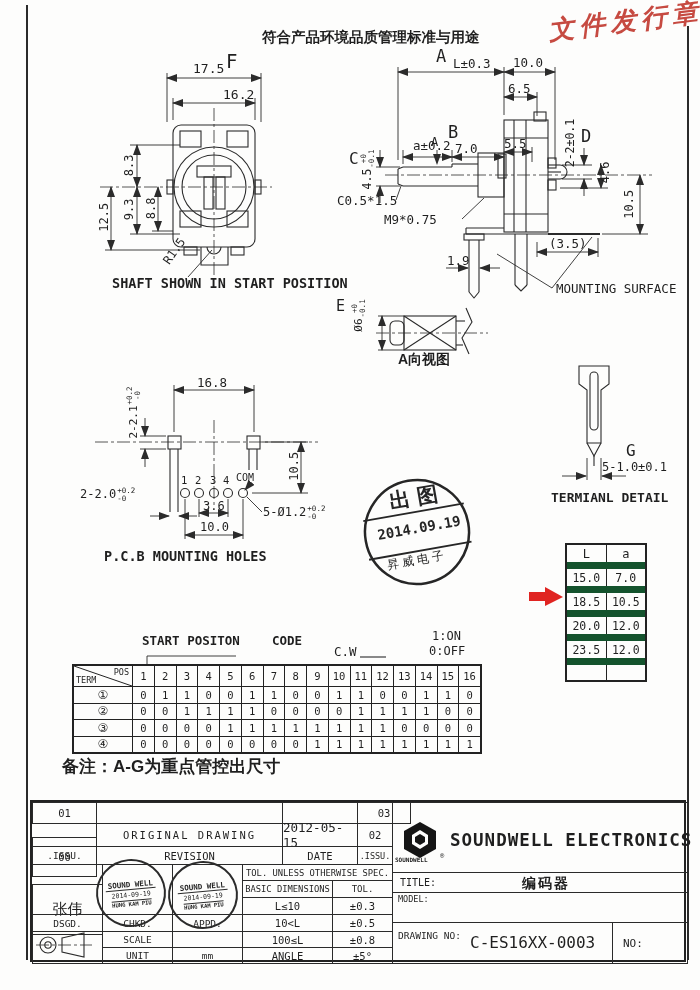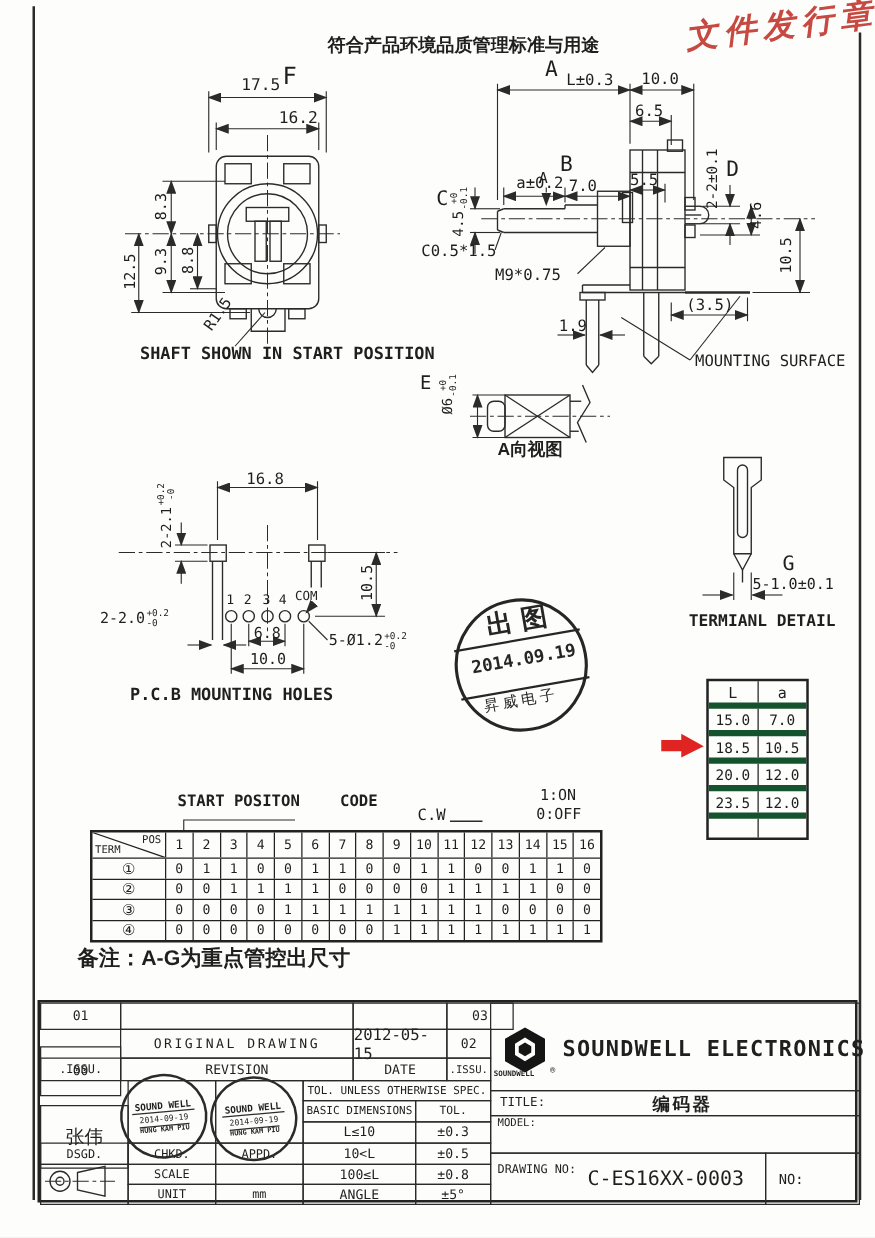--- a/index.html
+++ b/index.html
@@ -12,21 +12,21 @@
   .dimstack{display:inline-flex;align-items:center;gap:1px;}
   .ss{display:inline-flex;flex-direction:column;font-size:7.5px;line-height:7.5px;}
   .ss i{font-style:normal;}
   .red-stamp{color:#c23b32;font-family:"DejaVu Serif","Liberation Serif",serif;
              font-style:italic;font-weight:bold;letter-spacing:5px;transform:rotate(-7deg);opacity:.92;}
   
   .inkstamp{color:#262626;transform:rotate(-10deg);text-align:center;}
   
   #latable{position:absolute;left:565px;top:543px;width:78px;z-index:3;border:2px solid #222;background:transparent;}
   #latable .lr{display:flex;height:17px;}
-  #latable .lr + .lr{border-top:5px solid #14532d;}
+  #latable .lr + .lr{border-top:7px solid #14532d;}
   #latable .lc{flex:1;display:flex;align-items:center;justify-content:center;
                font:11.5px "DejaVu Sans Mono",monospace;}
   #latable .lc + .lc{border-left:1px solid #222;}
   #latable .lhead{font-size:12px;}
   
   #codetable{position:absolute;left:72px;top:664px;width:406px;z-index:3;border:2px solid #222;}
   #ct-head{display:flex;height:20px;}
   .ctr{display:flex;height:15.5px;border-top:1px solid #222;}
   .ctc{flex:1;min-width:0;border-left:1px solid #222;display:flex;align-items:center;justify-content:center;
        font:10.5px "DejaVu Sans Mono",monospace;}
@@ -318,21 +318,21 @@
       </span>
 </div>
 <div class="t" style="left:431px;top:136px;font-size:12px;">A</div>
 <div class="t rot" style="left:535px;top:137px;width:70px;font-size:11.5px;">2-2±0.1</div>
 <div class="t" style="left:581px;top:128px;font-size:17px;">D</div>
 <div class="t rot" style="left:590px;top:166px;width:30px;font-size:12px;">4.6</div>
 <div class="t rot" style="left:612px;top:198px;width:34px;font-size:12px;">10.5</div>
 <div class="t" style="left:549px;top:237px;font-size:12.5px;">(3.5)</div>
 <div class="t" style="left:447px;top:254px;font-size:12.5px;">1.9</div>
 <div class="t" style="left:337px;top:194px;font-size:12.5px;">C0.5*1.5</div>
-<div class="t" style="left:396px;top:213px;font-size:12.5px;">M9*0.75</div>
+<div class="t" style="left:384px;top:213px;font-size:12.5px;">M9*0.75</div>
 <div class="t" style="left:556px;top:282px;font-size:12.5px;">MOUNTING SURFACE</div>
 
 <div class="t" style="left:336px;top:299px;font-size:15px;">E</div>
 <div class="t rot" style="left:328px;top:308px;width:60px;font-size:11px;">
   <span class="dimstack">
         <span>Ø6</span>
         <span class="ss">
           <i>+0</i>
           <i>-0.1</i>
         </span>
@@ -357,21 +357,21 @@
           <i>+0.2</i>
           <i>-0</i>
         </span>
       </span>
 </div>
 <div class="t" style="left:181px;top:475px;font-size:10.5px;">1</div>
 <div class="t" style="left:195px;top:475px;font-size:10.5px;">2</div>
 <div class="t" style="left:210px;top:475px;font-size:10.5px;">3</div>
 <div class="t" style="left:223px;top:475px;font-size:10.5px;">4</div>
 <div class="t" style="left:236px;top:473px;font-size:10px;">COM</div>
-<div class="t" style="left:203px;top:500px;font-size:12px;">6.8</div>
+<div class="t" style="left:203px;top:500px;font-size:12px;">3.6</div>
 <div class="t" style="left:200px;top:521px;font-size:12px;">10.0</div>
 <div class="t" style="left:263px;top:505px;font-size:12px;">
   <span class="dimstack">
         <span>5-Ø1.2</span>
         <span class="ss">
           <i>+0.2</i>
           <i>-0</i>
         </span>
       </span>
 </div>

